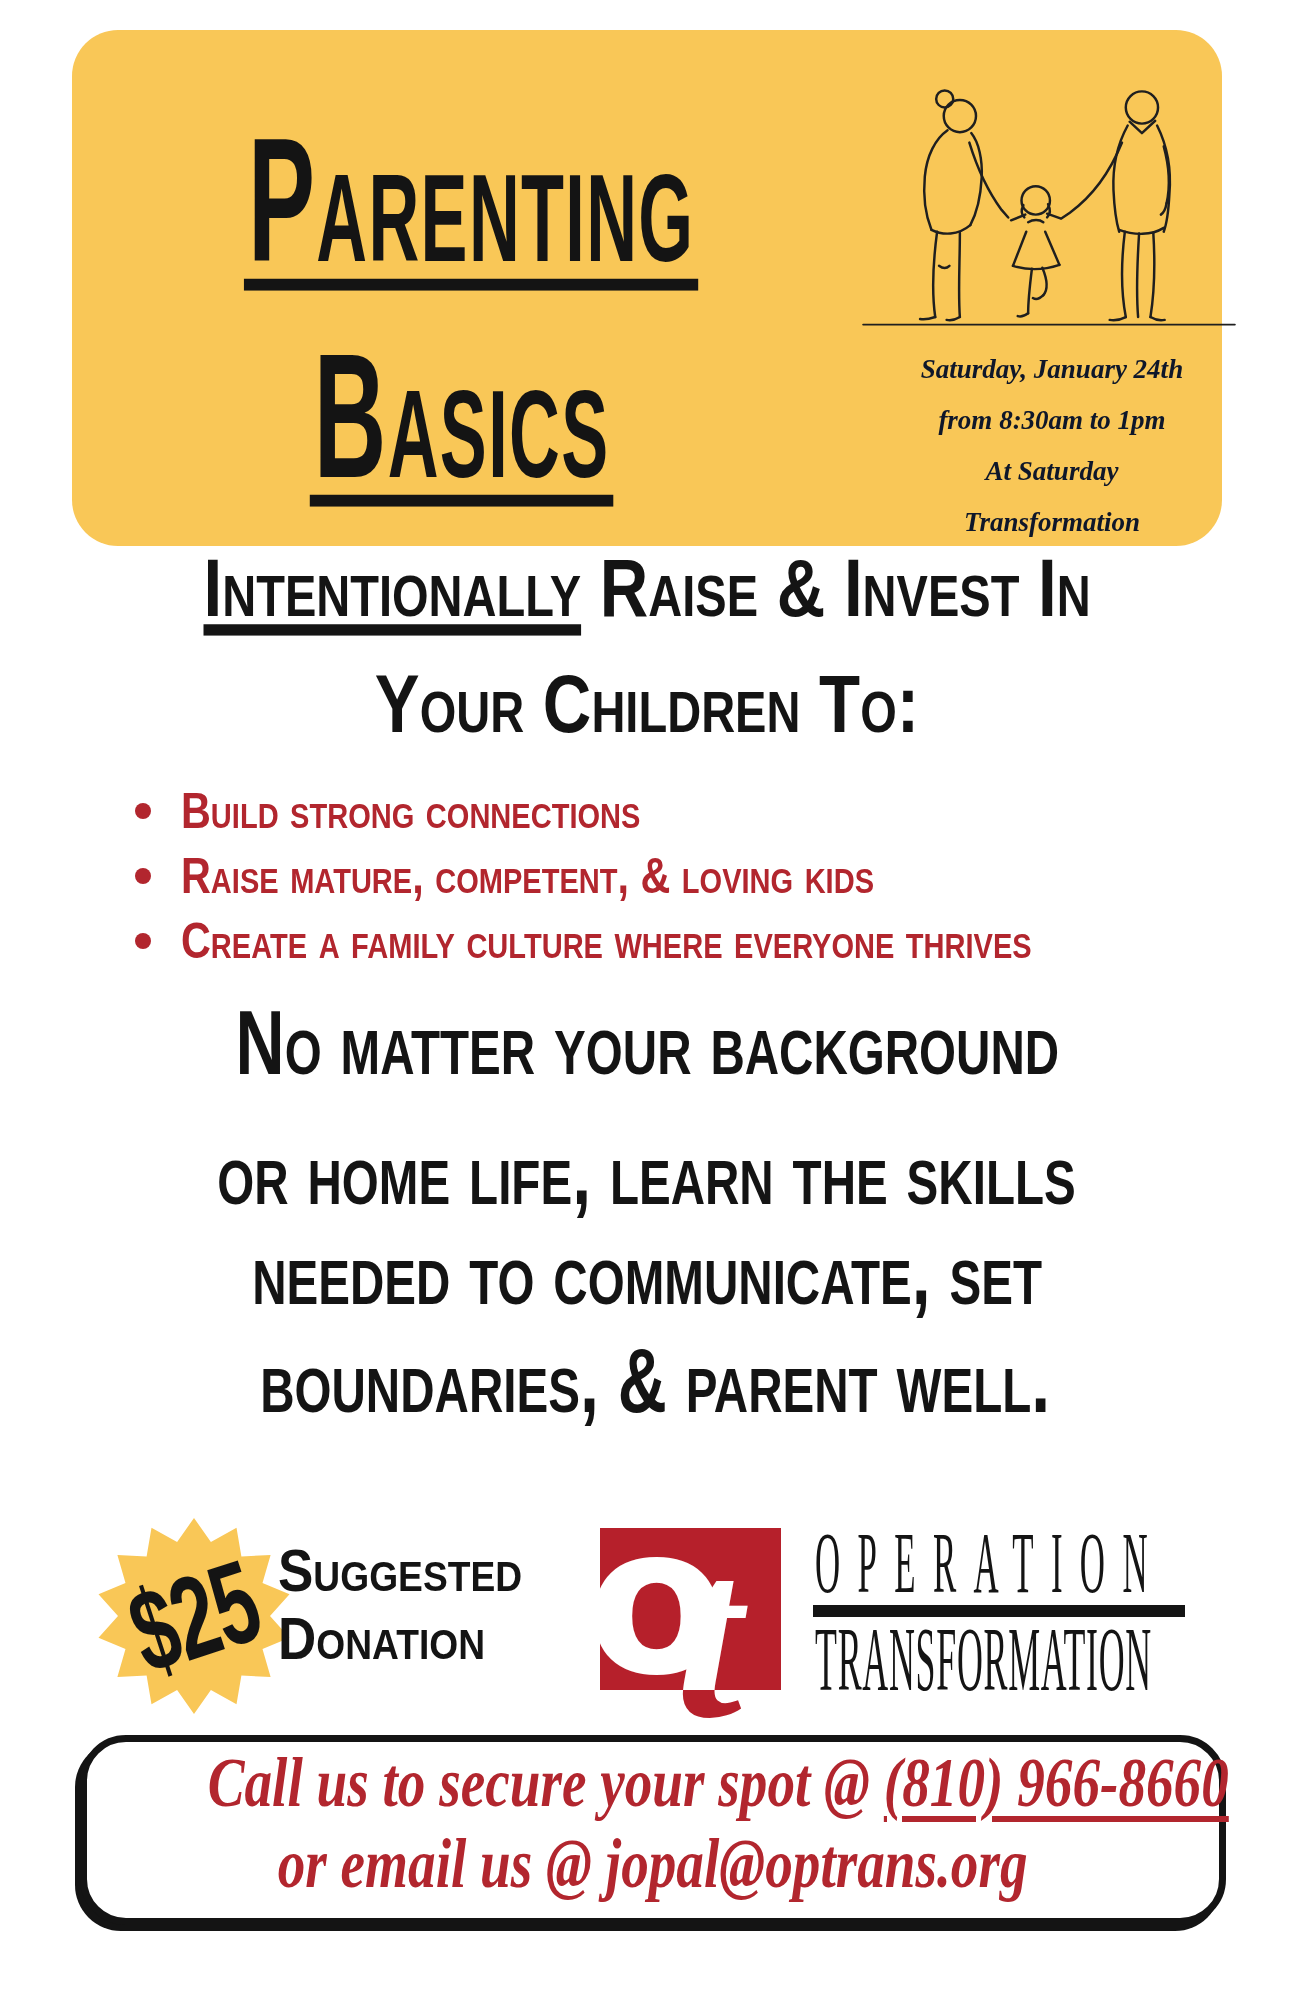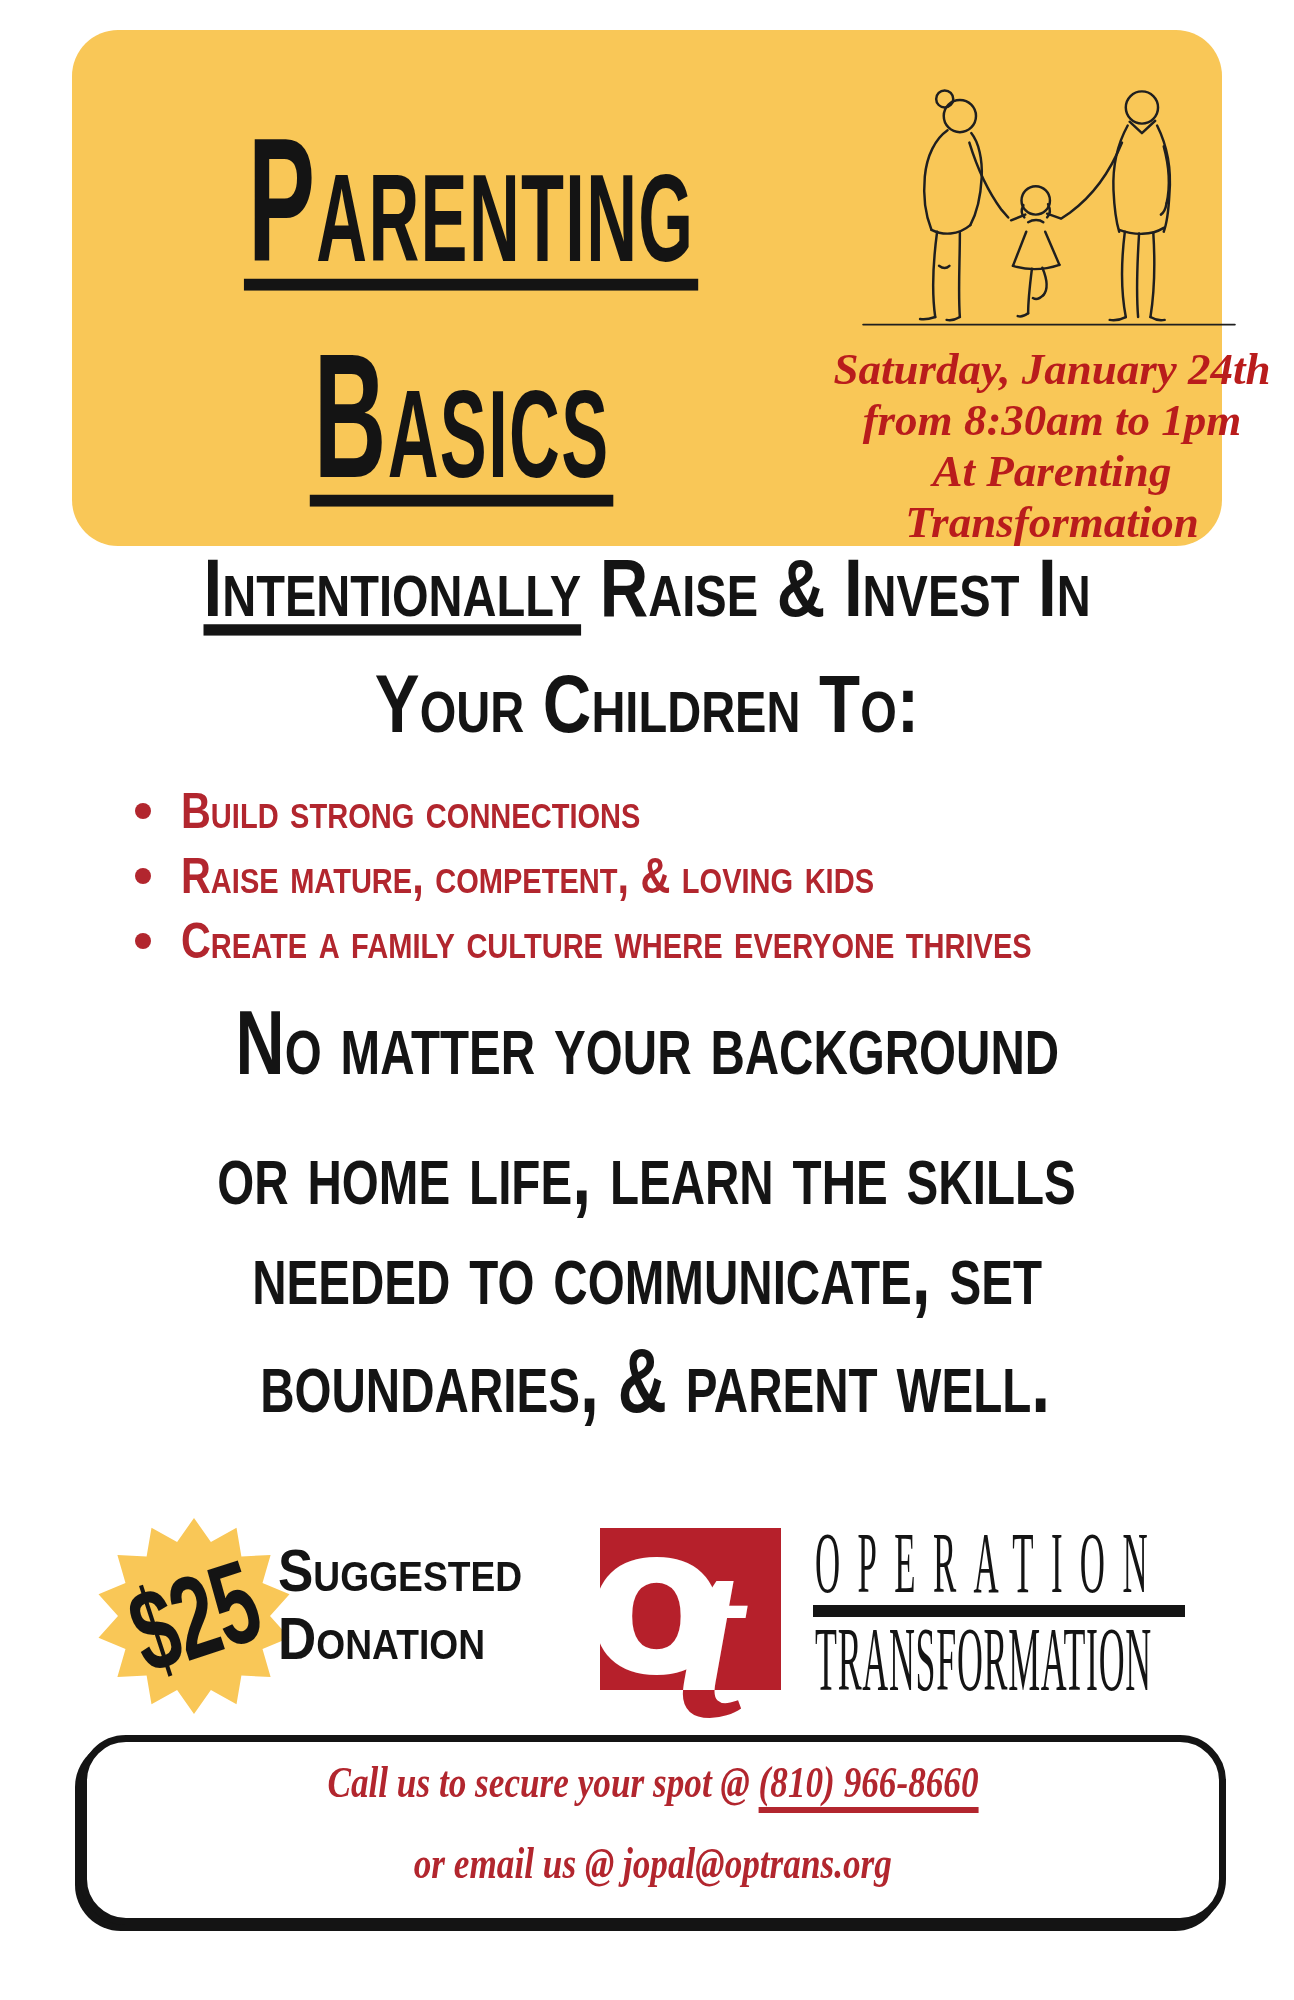--- a/index.html
+++ b/index.html
@@ -14,21 +14,21 @@
         font-size:150px;line-height:130px;color:#141414;letter-spacing:2px;
         border-bottom:10px solid #141414;padding:0 6px 2px 6px;white-space:nowrap;
         transform:scale(0.67,1.18);transform-origin:center top;}
   .title-1{top:93px;}
   .title-2{top:309px;}
 
   .family-svg{position:absolute;left:772px;top:50px;width:410px;height:256px;}
 
   .event-date{position:absolute;left:745px;top:314px;width:470px;text-align:center;
         font-family:"Liberation Serif","DejaVu Serif",serif;font-style:italic;font-weight:bold;
-        font-size:45px;line-height:51px;color:#b91c1c;}
+        font-size:27px;line-height:51px;color:#0f172a;}
   .event-date span{display:block;}
 
   
   .heading-line{position:absolute;left:0;width:1294px;text-align:center;}
   .heading-line .t{display:inline-block;font-weight:bold;font-variant:small-caps;
         font-size:80px;line-height:80px;color:#141414;white-space:nowrap;
         transform:scale(0.84,1.03);transform-origin:center top;}
   .heading-1{top:547px;}
   .heading-2{top:663px;}
   .u-word{text-decoration:underline;text-decoration-thickness:11px;text-underline-offset:8px;}
@@ -69,21 +69,21 @@
         font-family:"Liberation Serif","DejaVu Serif",serif;font-size:92px;line-height:92px;
         color:#141414;letter-spacing:0.02em;white-space:nowrap;
         transform:scale(0.39,1.0);transform-origin:left top;}
 
   
   .contact-box{position:absolute;left:80px;top:1735px;width:1146px;height:190px;
         box-sizing:border-box;background:#ffffff;border:7px solid #141414;border-radius:46px;
         box-shadow:-5px 6px 0 0 #141414;}
   .contact-line{position:absolute;left:80px;width:1146px;text-align:center;
         font-family:"Liberation Serif","DejaVu Serif",serif;font-style:italic;font-weight:bold;
-        font-size:44px;line-height:64px;color:#B2262E;}
+        font-size:69px;line-height:64px;color:#B2262E;}
   .contact-line .t{display:inline-block;white-space:nowrap;transform:scale(0.8,1.0);
         transform-origin:center top;}
   .contact-1{top:1751px;} .contact-2{top:1832px;font-family:Liberation Serif, serif;}
   .u-red{text-decoration:underline;text-decoration-thickness:6px;text-underline-offset:10px;}
 
   .line-art{stroke:#1f1f1f;stroke-width:2.6;fill:none;stroke-linecap:round;stroke-linejoin:round;}
 </style>
 </head>
 <body>
 
@@ -140,21 +140,21 @@
         <path d="M305 162 C303 194 302 226 304 250"></path>
         <path d="M320 161 C322 193 321 225 317 250"></path>
         <path d="M291 250 C285 253 279 254 274 253"></path>
         <path d="M317 250 C322 253 327 254 332 253"></path>
       </g>
     </svg>
 
     <div class="event-date">
       <span>Saturday, January 24th</span>
       <span>from 8:30am to 1pm</span>
-      <span>At Parenting</span>
+      <span>At Saturday</span>
       <span>Transformation</span>
     </div>
   </div>
 
   <div class="heading-line heading-1">
     <span class="t"><span class="u-word">Intentionally</span><span> Raise &amp; Invest In</span></span>
   </div>
   <div class="heading-line heading-2">
     <span class="t">Your Children To:</span>
   </div>

